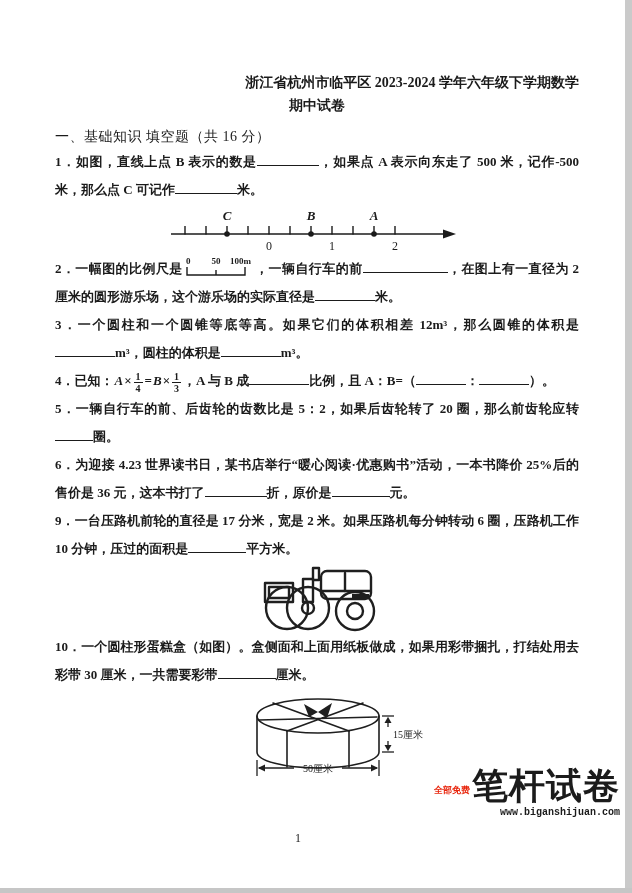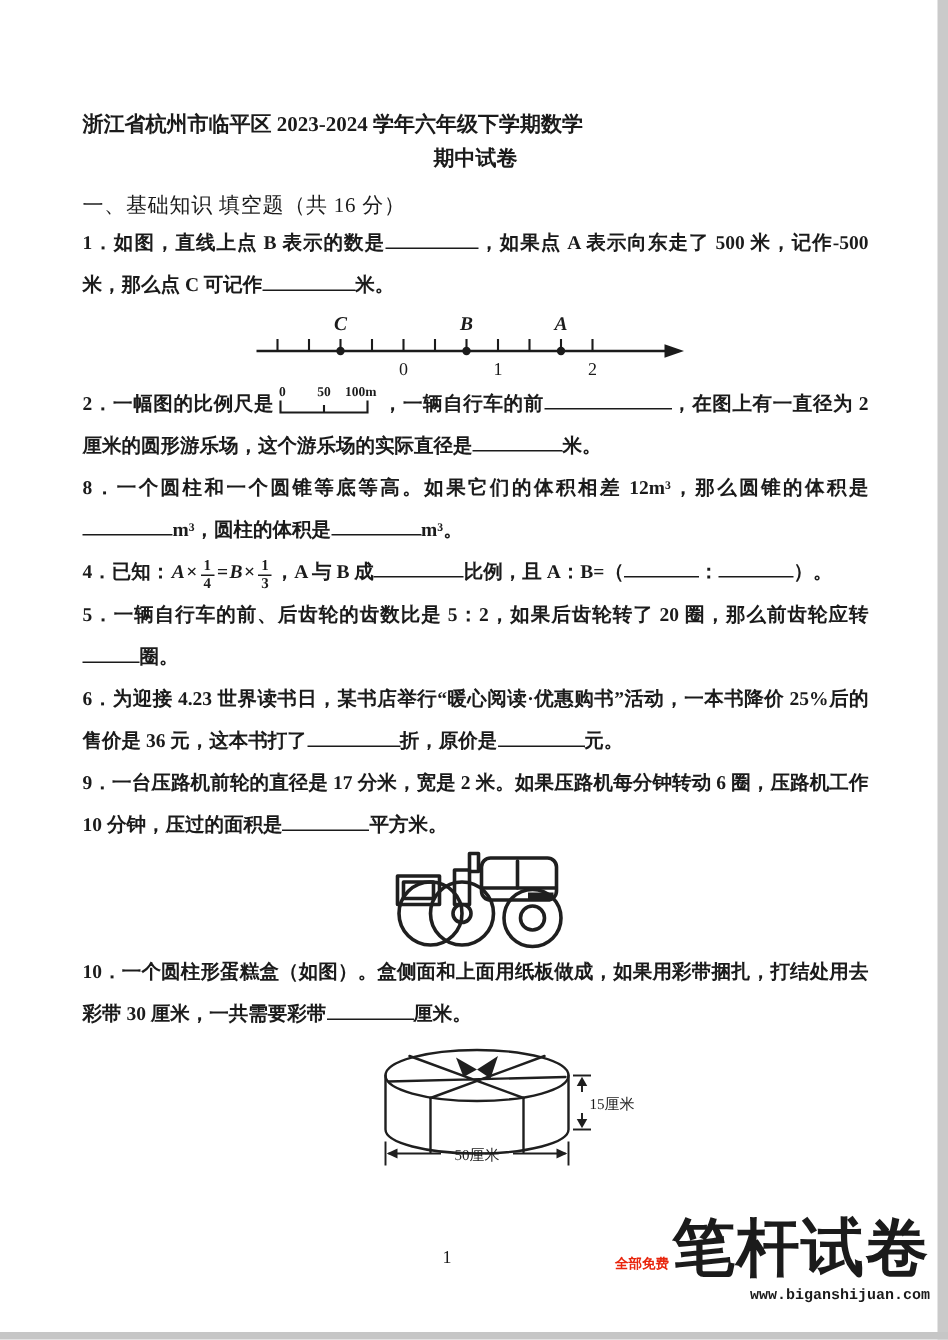--- a/index.html
+++ b/index.html
@@ -1,45 +1,45 @@
 <!DOCTYPE html>
 <html><head>
 <meta charset="utf-8">
 <style>
   html,body{margin:0;padding:0;}
   body{
     width:632px;height:893px;position:relative;background:#ffffff;
     font-family:"Liberation Serif",serif;color:#1b1b1b;overflow:hidden;
   }
   .sheet{position:absolute;left:55px;top:74px;width:524px;}
-  .title1{font-size:14px;font-weight:700;text-align:left;}
+  .title1{font-size:14px;font-weight:700;text-align:right;}
   .title2{font-size:14px;font-weight:700;text-align:center;margin-top:5px;}
   .section{font-size:14px;font-weight:400;margin-top:13px;margin-bottom:2px;letter-spacing:.5px;}
   .question{font-size:13px;line-height:28px;text-align:justify;font-weight:bold;}
   .question .math{font-style:italic;padding:0 1px;}
   .blank{display:inline-block;border-bottom:1px solid #1b1b1b;height:14px;vertical-align:baseline;}
   .frac{display:inline-block;text-align:center;vertical-align:-7px;font-size:10px;line-height:1.15;margin:0 2px;}
   .frac .fn{display:block;border-bottom:1px solid #1b1b1b;padding:0 2px;}
   .frac .fd{display:block;}
   .fig{line-height:0;}
   .fig-numberline{margin:3px 0 2px 112px;}
   .fig-roller{margin:1px 0 1px 198px;}
   .fig-cake{margin:3px 0 0 188px;}
   svg{overflow:visible;}
   svg text{font-family:"Liberation Serif",serif;fill:#1b1b1b;}
   .nl-letter{font-style:italic;font-weight:700;font-size:13px;}
   .nl-num{font-size:12px;}
   .sb-label{font-size:9px;}
   .dim-label{font-size:10px;}
   .scalebar{vertical-align:-6px;margin:0 2px;}
   .pagenum{position:absolute;left:286px;top:831px;font-size:12px;width:24px;text-align:center;}
-  .watermark{position:absolute;right:12px;top:814px;text-align:right;}
+  .watermark{position:absolute;right:12px;top:768px;text-align:right;}
   .wm-row{display:flex;align-items:flex-end;justify-content:flex-end;}
   .wm-tag{color:#e8250c;font-size:9px;font-weight:700;margin:0 2px 7px 0;white-space:nowrap;}
-  .wm-brand{font-size:42px;font-weight:900;line-height:1;font-family:Liberation Mono, monospace;letter-spacing:1px;}
+  .wm-brand{font-size:36px;font-weight:900;line-height:1;font-family:Liberation Serif, serif;letter-spacing:1px;}
   .wm-url{font-family:"Liberation Mono",monospace;font-weight:700;font-size:10px;margin-top:3px;white-space:nowrap;}
   .edge-right{position:absolute;right:0;top:0;width:7px;height:100%;background:#cacaca;}
   .edge-bottom{position:absolute;left:0;bottom:0;width:100%;height:5px;background:#c6c6c6;}
 </style>
 </head>
 <body>
 
 <div class="page">
   <div class="sheet">
     <div class="title1">浙江省杭州市临平区 2023-2024 学年六年级下学期数学</div>
@@ -76,21 +76,21 @@
         <text x="228" y="43" text-anchor="middle" class="nl-num">2</text>
       </svg>
     </div>
 
     <div class="question"><span class="qtext">2．一幅图的比例尺是</span><svg class="scalebar" width="68" height="24" viewBox="0 0 68 24">
     <text x="1" y="9" class="sb-label">0</text>
     <text x="31" y="9" text-anchor="middle" class="sb-label">50</text>
     <text x="66" y="9" text-anchor="end" class="sb-label">100m</text>
     <path d="M2,12 L2,20 L60,20 L60,12 M31,15 L31,20" fill="none" stroke="#1b1b1b" stroke-width="1.4"></path>
   </svg><span class="qtext">，一辆自行车的前</span><span class="blank" style="width: 85px;"></span><span class="qtext">，在图上有一直径为 2 厘米的圆形游乐场，这个游乐场的实际直径是</span><span class="blank" style="width: 60px;"></span><span class="qtext">米。</span></div>
-    <div class="question"><span class="qtext">8．一个圆柱和一个圆锥等底等高。如果它们的体积相差 12m³，那么圆锥的体积是</span><span class="blank" style="width: 60px;"></span><span class="qtext">m³，圆柱的体积是</span><span class="blank" style="width: 60px;"></span><span class="qtext">m³。</span></div>
+    <div class="question"><span class="qtext">3．一个圆柱和一个圆锥等底等高。如果它们的体积相差 12m³，那么圆锥的体积是</span><span class="blank" style="width: 60px;"></span><span class="qtext">m³，圆柱的体积是</span><span class="blank" style="width: 60px;"></span><span class="qtext">m³。</span></div>
     <div class="question"><span class="qtext">4．已知：</span><span class="math">A</span><span class="qtext">×</span><span class="frac"><span class="fn">1</span><span class="fd">4</span></span><span class="qtext">=</span><span class="math">B</span><span class="qtext">×</span><span class="frac"><span class="fn">1</span><span class="fd">3</span></span><span class="qtext">，A 与 B 成</span><span class="blank" style="width: 60px;"></span><span class="qtext">比例，且 A：B=（</span><span class="blank" style="width: 50px;"></span><span class="qtext">：</span><span class="blank" style="width: 50px;"></span><span class="qtext">）。</span></div>
     <div class="question"><span class="qtext">5．一辆自行车的前、后齿轮的齿数比是 5：2，如果后齿轮转了 20 圈，那么前齿轮应转</span><span class="blank" style="width: 38px;"></span><span class="qtext">圈。</span></div>
     <div class="question"><span class="qtext">6．为迎接 4.23 世界读书日，某书店举行“暖心阅读·优惠购书”活动，一本书降价 25%后的售价是 36 元，这本书打了</span><span class="blank" style="width: 62px;"></span><span class="qtext">折，原价是</span><span class="blank" style="width: 58px;"></span><span class="qtext">元。</span></div>
     <div class="question"><span class="qtext">9．一台压路机前轮的直径是 17 分米，宽是 2 米。如果压路机每分钟转动 6 圈，压路机工作 10 分钟，压过的面积是</span><span class="blank" style="width: 58px;"></span><span class="qtext">平方米。</span></div>
 
     <div class="fig fig-roller">
       <svg width="132" height="68" viewBox="0 0 132 68">
         <g fill="none" stroke="#1f1f1f" stroke-width="2.4" stroke-linejoin="round" stroke-linecap="round">
           <circle cx="34" cy="44" r="21"></circle>
           <circle cx="55" cy="44" r="21"></circle>

